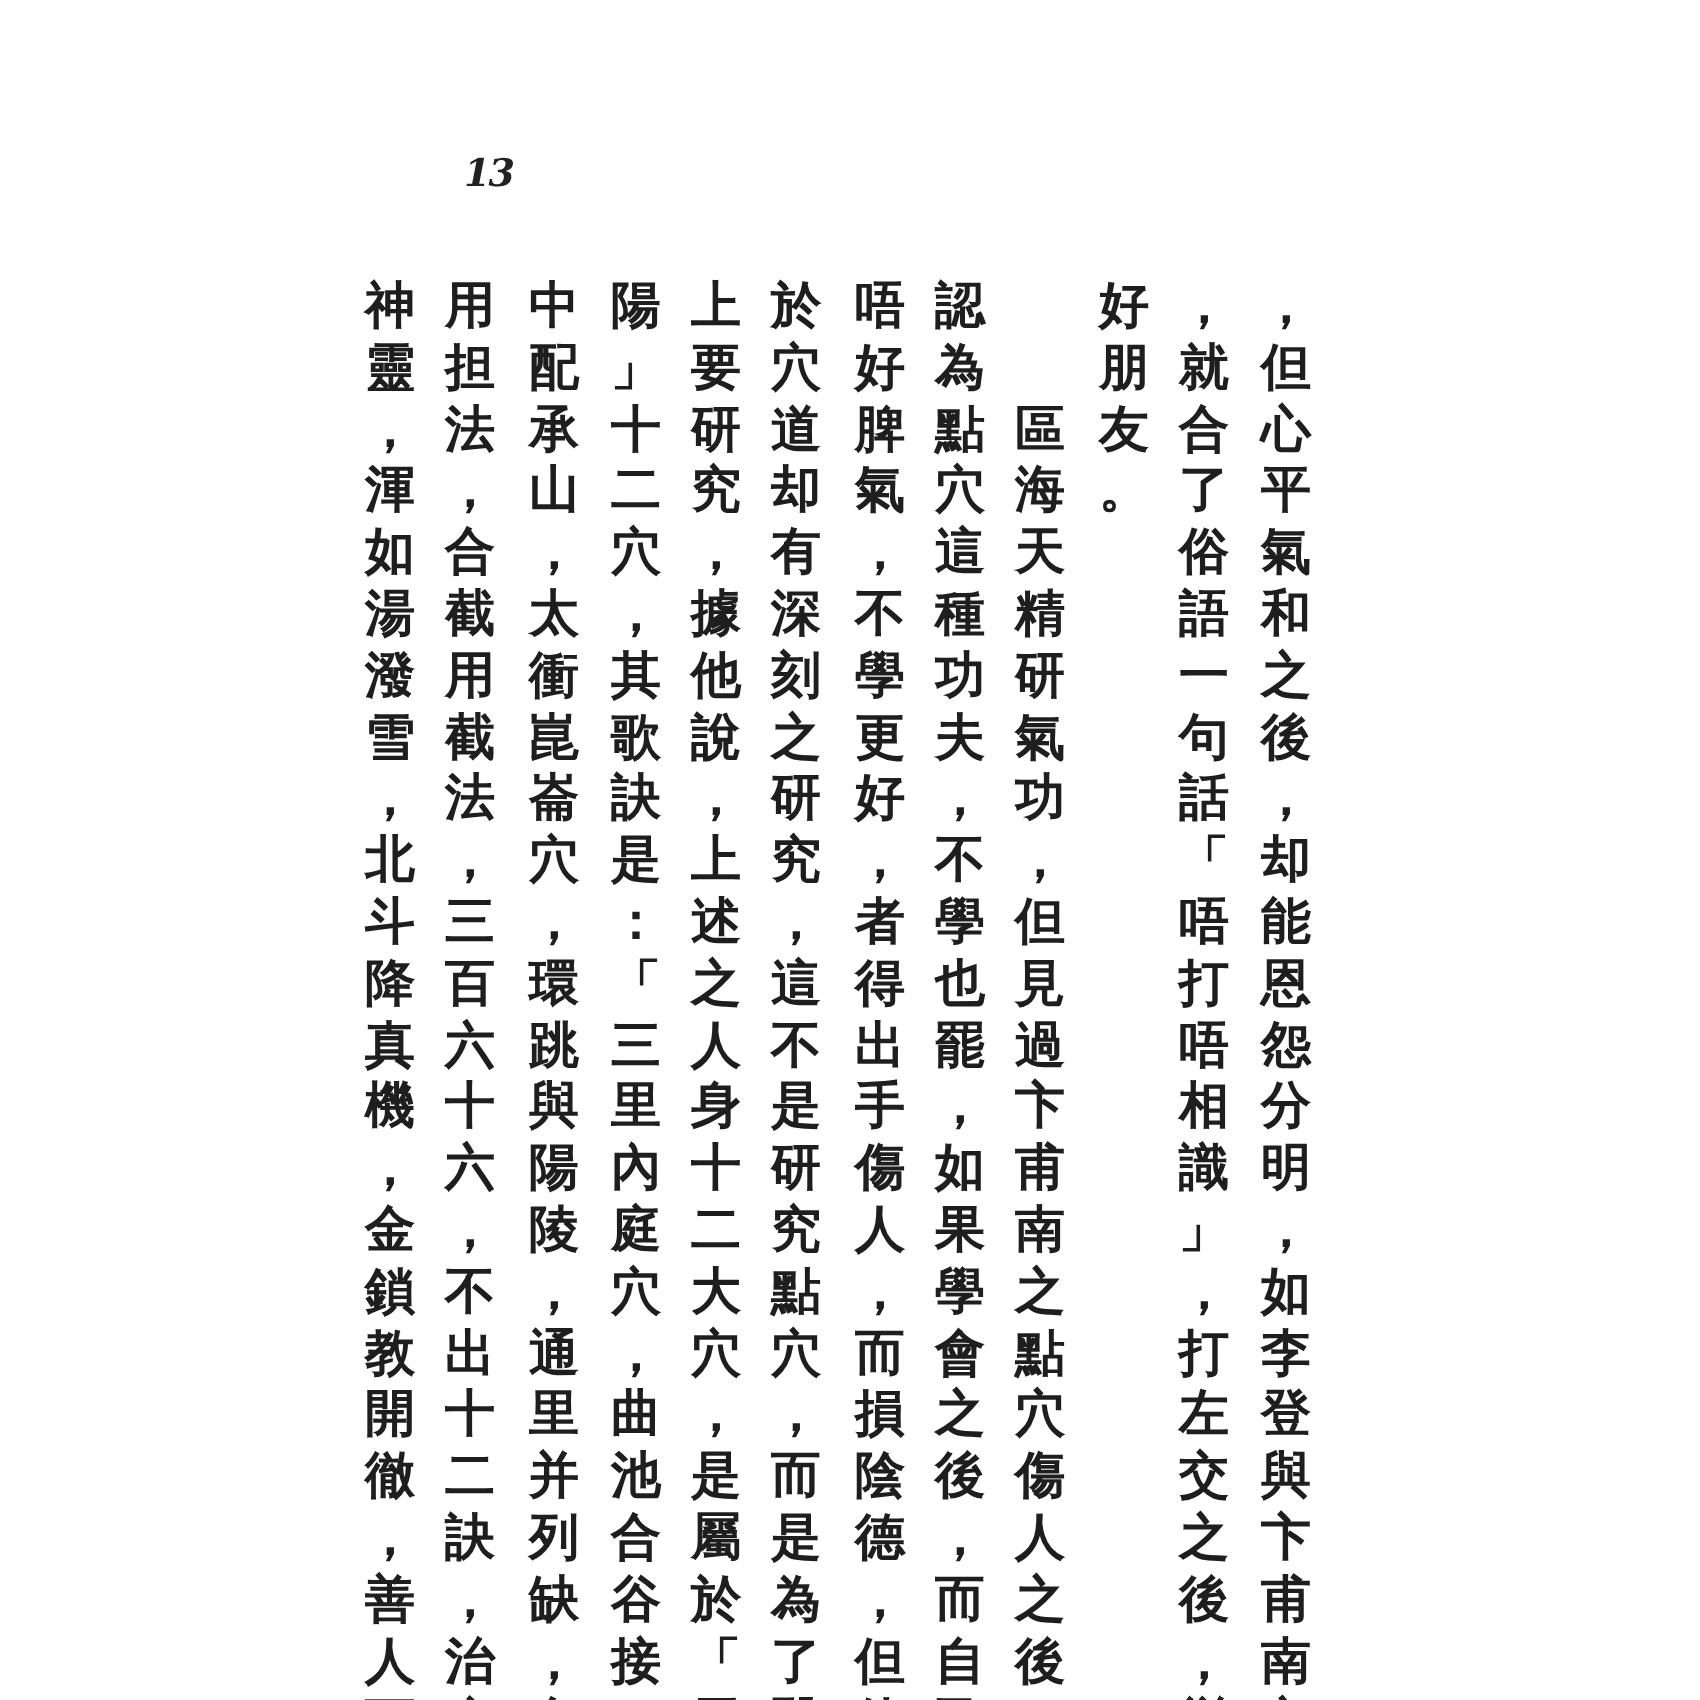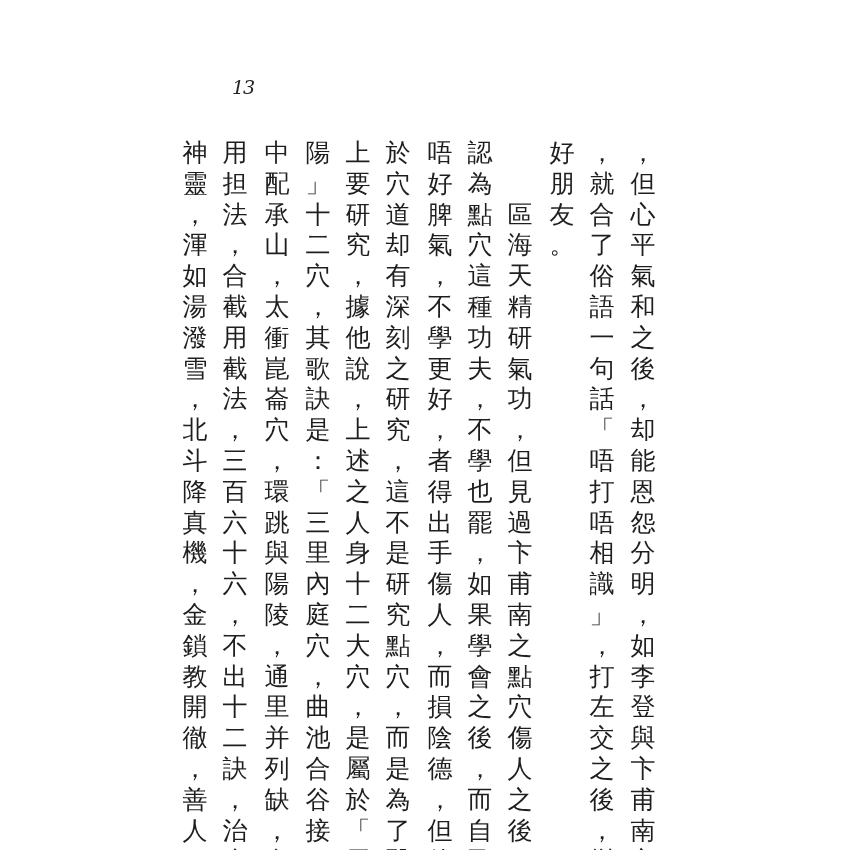--- a/index.html
+++ b/index.html
@@ -13,20 +13,21 @@
       position: relative;
       overflow: hidden;
       font-family: "DejaVu Sans", "Liberation Sans", sans-serif;
       color: #1a1a1a;
     }
     .page {
       position: absolute;
       left: 0; top: 0;
       width: 850px; height: 850px;
       background: #ffffff;
+      font-weight: bold;
     }
     .page-number {
       position: absolute;
       left: 232px;
       top: 76px;
       font-family: "DejaVu Serif", "Liberation Serif", serif;
       font-style: italic;
       font-size: 19px;
       color: #222;
       letter-spacing: -1px;

